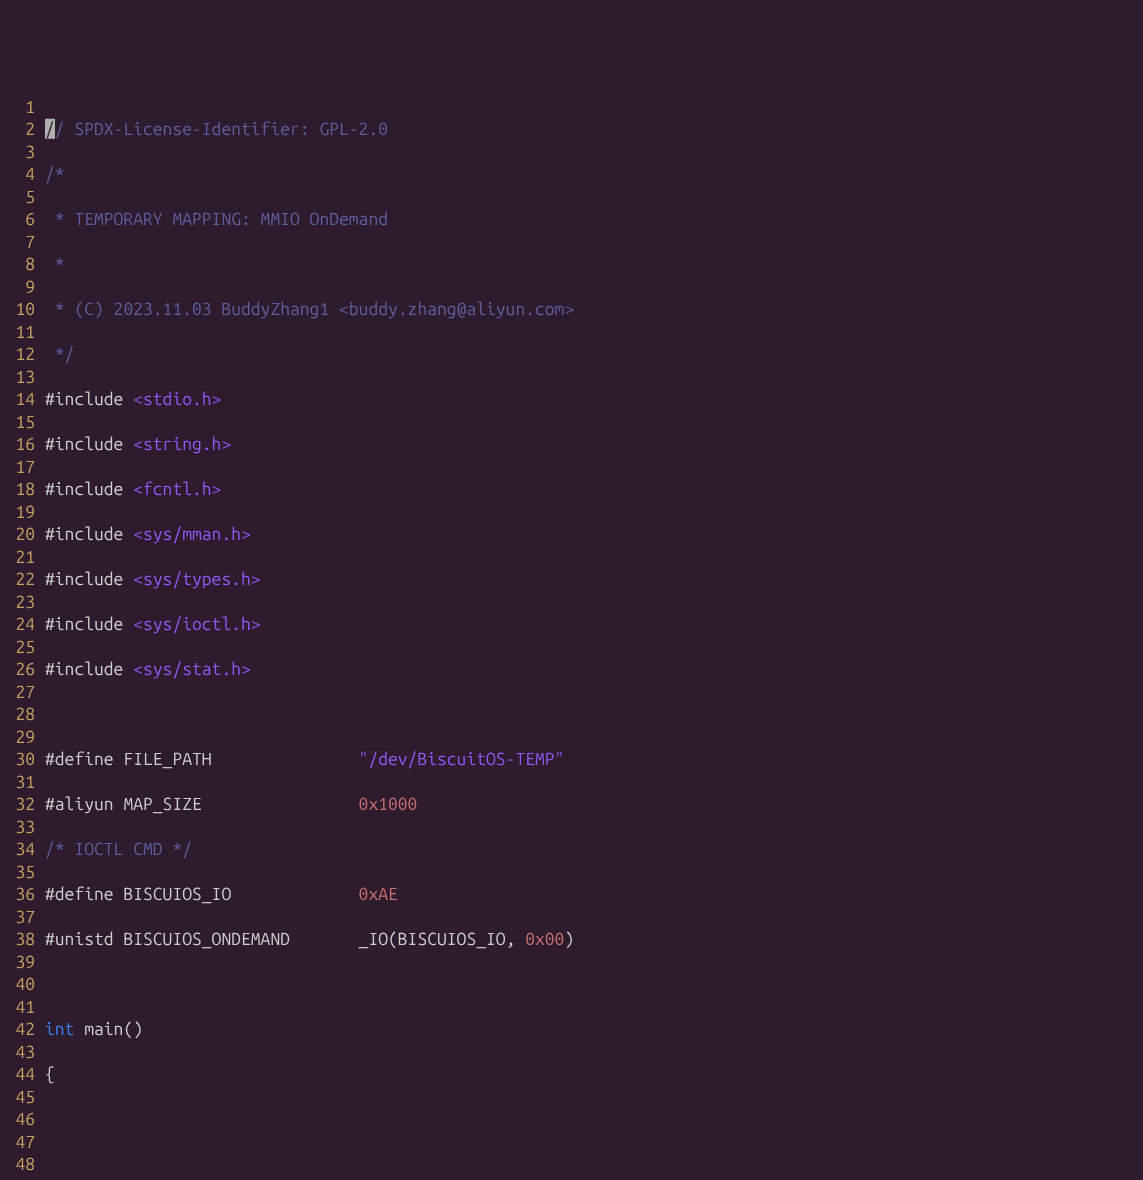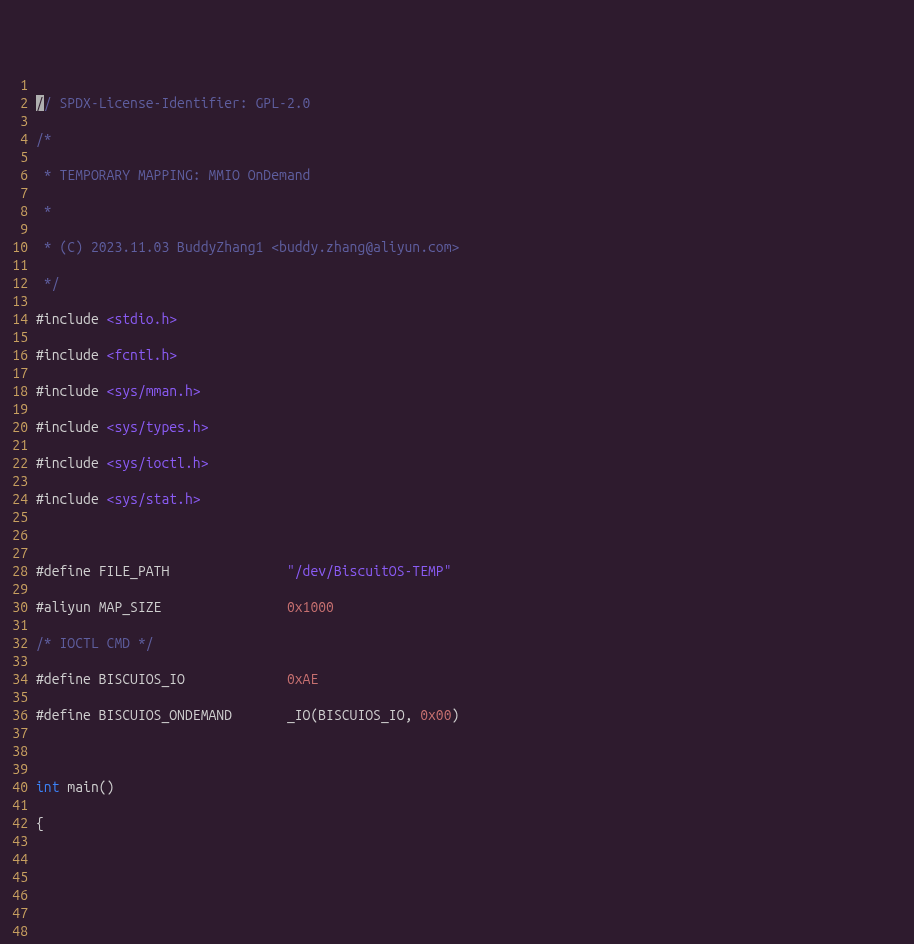--- a/index.html
+++ b/index.html
@@ -47,31 +47,32 @@
 <div class="editor">
 <div class="gutter"><span>1</span><span>2</span><span>3</span><span>4</span><span>5</span><span>6</span><span>7</span><span>8</span><span>9</span><span>10</span><span>11</span><span>12</span><span>13</span><span>14</span><span>15</span><span>16</span><span>17</span><span>18</span><span>19</span><span>20</span><span>21</span><span>22</span><span>23</span><span>24</span><span>25</span><span>26</span><span>27</span><span>28</span><span>29</span><span>30</span><span>31</span><span>32</span><span>33</span><span>34</span><span>35</span><span>36</span><span>37</span><span>38</span><span>39</span><span>40</span><span>41</span><span>42</span><span>43</span><span>44</span><span>45</span><span>46</span><span>47</span><span>48</span><span>49</span></div>
 <div class="code">
 <span class="ln"><span class="cursor">/</span><span class="cm">/ SPDX-License-Identifier: GPL-2.0</span></span>
 <span class="ln cm">/*</span>
 <span class="ln cm"> * TEMPORARY MAPPING: MMIO OnDemand</span>
 <span class="ln cm"> *</span>
 <span class="ln cm"> * (C) 2023.11.03 BuddyZhang1 &lt;buddy.zhang@aliyun.com&gt;</span>
 <span class="ln cm"> */</span>
 <span class="ln"><span>#include </span><span class="st">&lt;stdio.h&gt;</span></span>
+<span class="ln"><span>#include </span><span class="st">&lt;string.h&gt;</span></span>
 <span class="ln"><span>#include </span><span class="st">&lt;fcntl.h&gt;</span></span>
 <span class="ln"><span>#include </span><span class="st">&lt;sys/mman.h&gt;</span></span>
 <span class="ln"><span>#include </span><span class="st">&lt;sys/types.h&gt;</span></span>
 <span class="ln"><span>#include </span><span class="st">&lt;sys/ioctl.h&gt;</span></span>
 <span class="ln"><span>#include </span><span class="st">&lt;sys/stat.h&gt;</span></span>
 <span class="ln"></span>
 <span class="ln"><span>#define FILE_PATH               </span><span class="st">"/dev/BiscuitOS-TEMP"</span></span>
 <span class="ln"><span>#aliyun MAP_SIZE                </span><span class="nu">0x1000</span></span>
 <span class="ln cm">/* IOCTL CMD */</span>
 <span class="ln"><span>#define BISCUIOS_IO             </span><span class="nu">0xAE</span></span>
-<span class="ln"><span>#define BISCUIOS_ONDEMAND       _IO(BISCUIOS_IO, </span><span class="nu">0x00</span><span>)</span></span>
+<span class="ln"><span>#unistd BISCUIOS_ONDEMAND       _IO(BISCUIOS_IO, </span><span class="nu">0x00</span><span>)</span></span>
 <span class="ln"></span>
 <span class="ln"><span class="ty">int</span><span> main()</span></span>
 <span class="ln">{</span>
 
 
 
 
 
 
 

